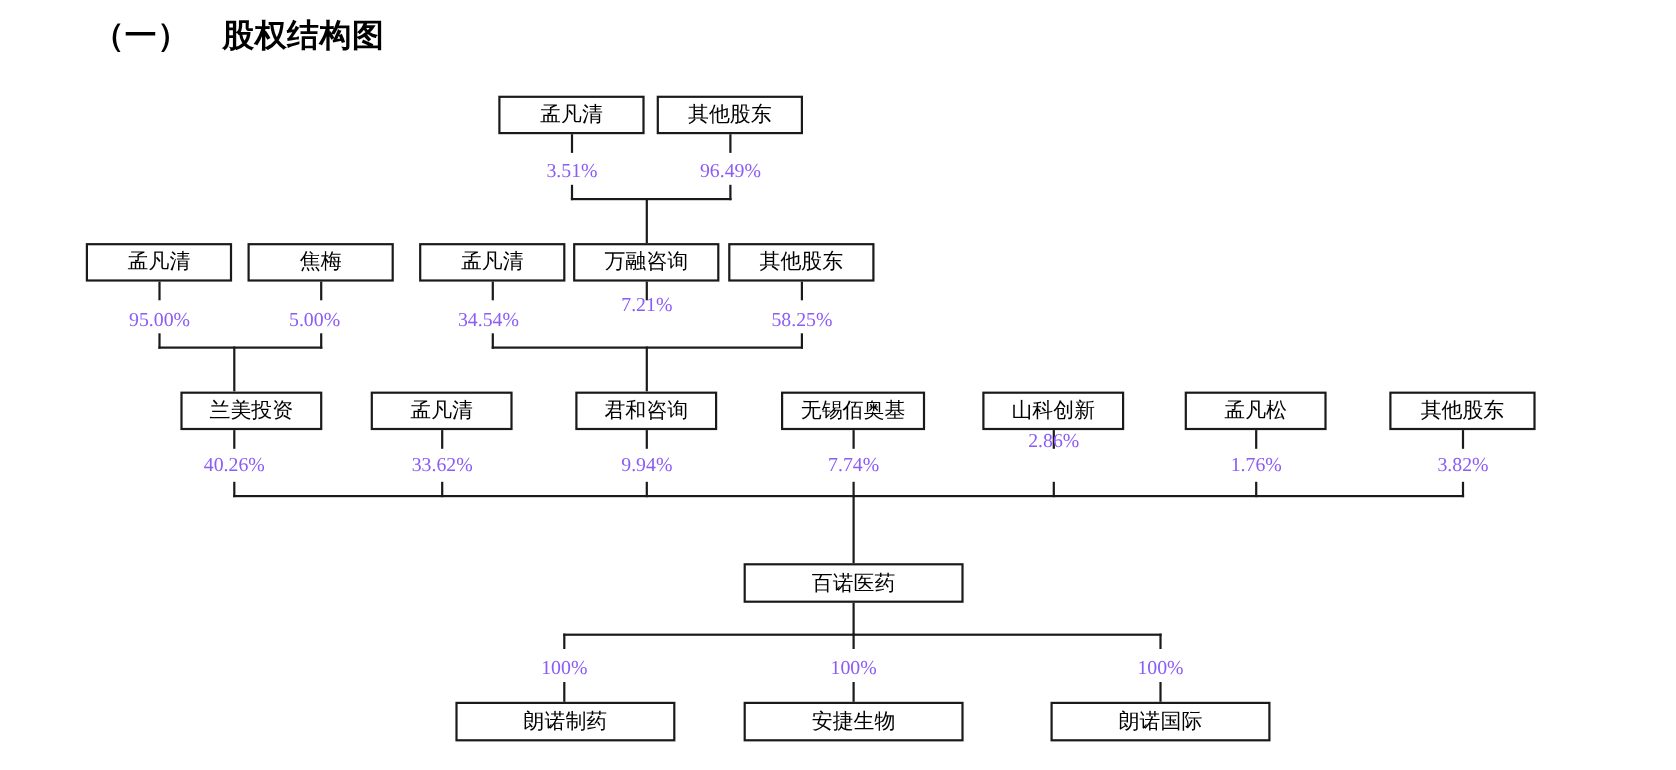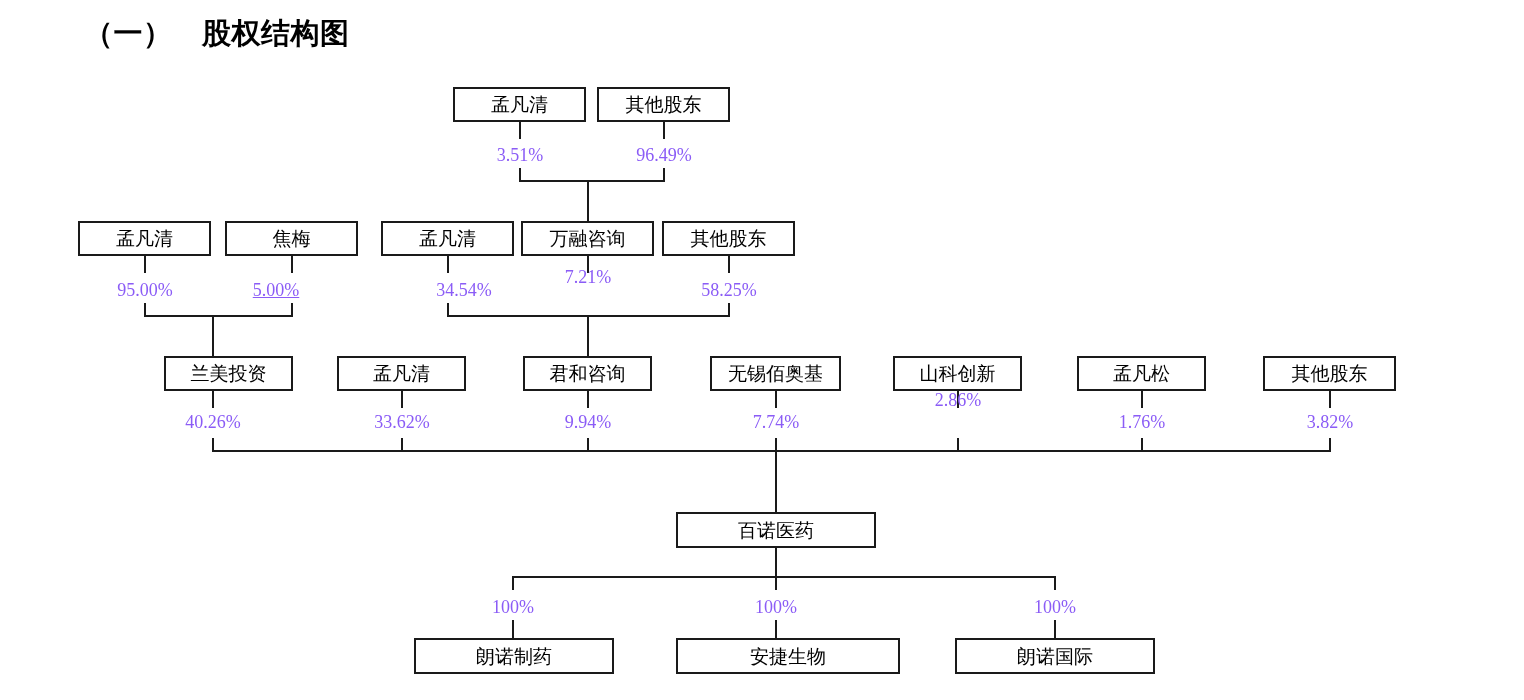--- a/index.html
+++ b/index.html
@@ -102,22 +102,22 @@
     <span>其他股东</span>
   </div>
 
   <div class="vline" style="left:144px; top:256px; height:17px;"></div>
   <div class="vline" style="left:291px; top:256px; height:17px;"></div>
   <div class="vline" style="left:447px; top:256px; height:17px;"></div>
   <div class="vline" style="left:587px; top:256px; height:17px;"></div>
   <div class="vline" style="left:728px; top:256px; height:17px;"></div>
 
   <div class="pct" style="left:145px; top:281px;">95.00%</div>
-  <div class="pct" style="left:276px; top:281px;text-decoration:underline;">5.00%</div>
-  <div class="pct" style="left:464px; top:281px;">34.54%</div>
+  <div class="pct" style="left:286px; top:281px;">5.00%</div>
+  <div class="pct" style="left:444px; top:281px;">34.54%</div>
   <div class="pct" style="left:588px; top:268px;">7.21%</div>
   <div class="pct" style="left:729px; top:281px;">58.25%</div>
 
   <div class="vline" style="left:144px; top:303px; height:14px;"></div>
   <div class="vline" style="left:291px; top:303px; height:14px;"></div>
   <div class="hline" style="left:144px; top:315px; width:149px;"></div>
   <div class="vline" style="left:212px; top:315px; height:41px;"></div>
 
   <div class="vline" style="left:447px; top:303px; height:14px;"></div>
   <div class="vline" style="left:728px; top:303px; height:14px;"></div>
@@ -186,20 +186,20 @@
   <div class="pct" style="left:776px; top:598px;">100%</div>
   <div class="pct" style="left:1055px; top:598px;">100%</div>
 
   <div class="vline" style="left:512px; top:620px; height:20px;"></div>
   <div class="vline" style="left:775px; top:620px; height:20px;"></div>
   <div class="vline" style="left:1054px; top:620px; height:20px;"></div>
 
   <div class="node" style="left:414px; top:638px; width:200px; height:36px;">
     <span>朗诺制药</span>
   </div>
-  <div class="node" style="left:676px; top:638px; width:224px; height:36px;text-align:center;">
+  <div class="node" style="left:676px; top:638px; width:200px; height:36px;text-align:center;">
     <span>安捷生物</span>
   </div>
   <div class="node" style="left:955px; top:638px; width:200px; height:36px;">
     <span>朗诺国际</span>
   </div>
 
 </div>
 
 </body></html>

